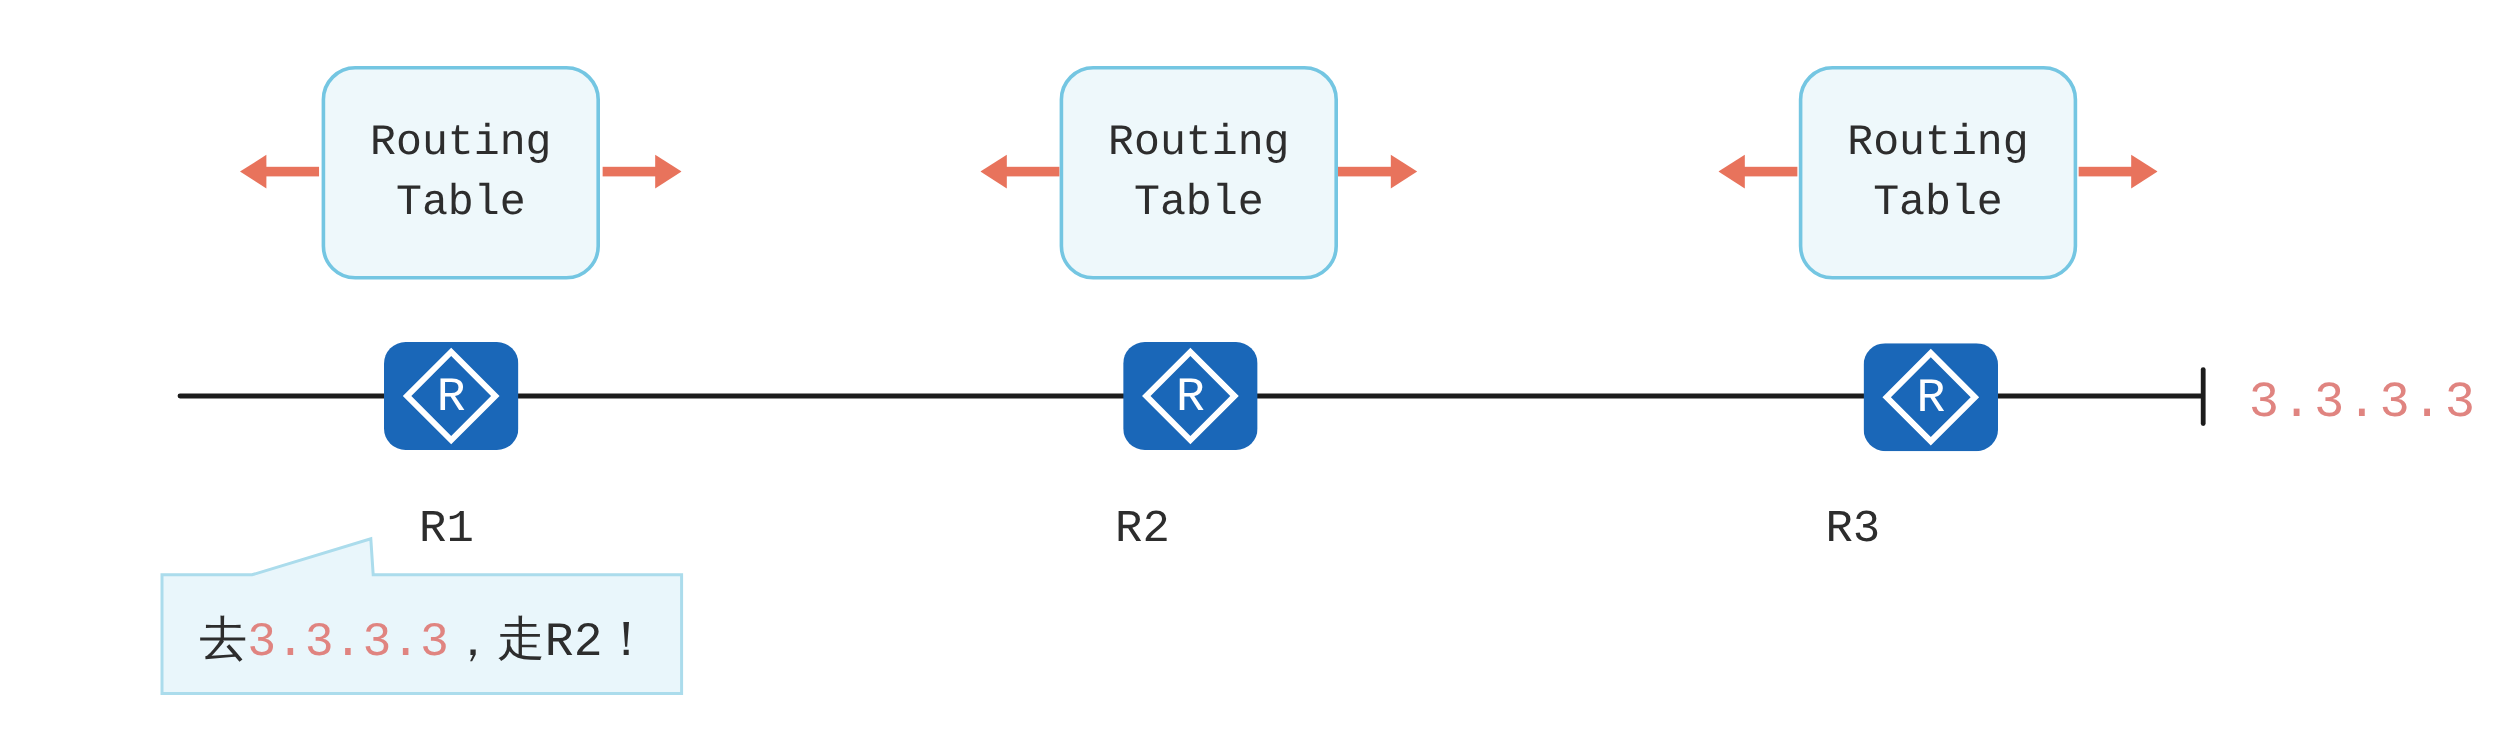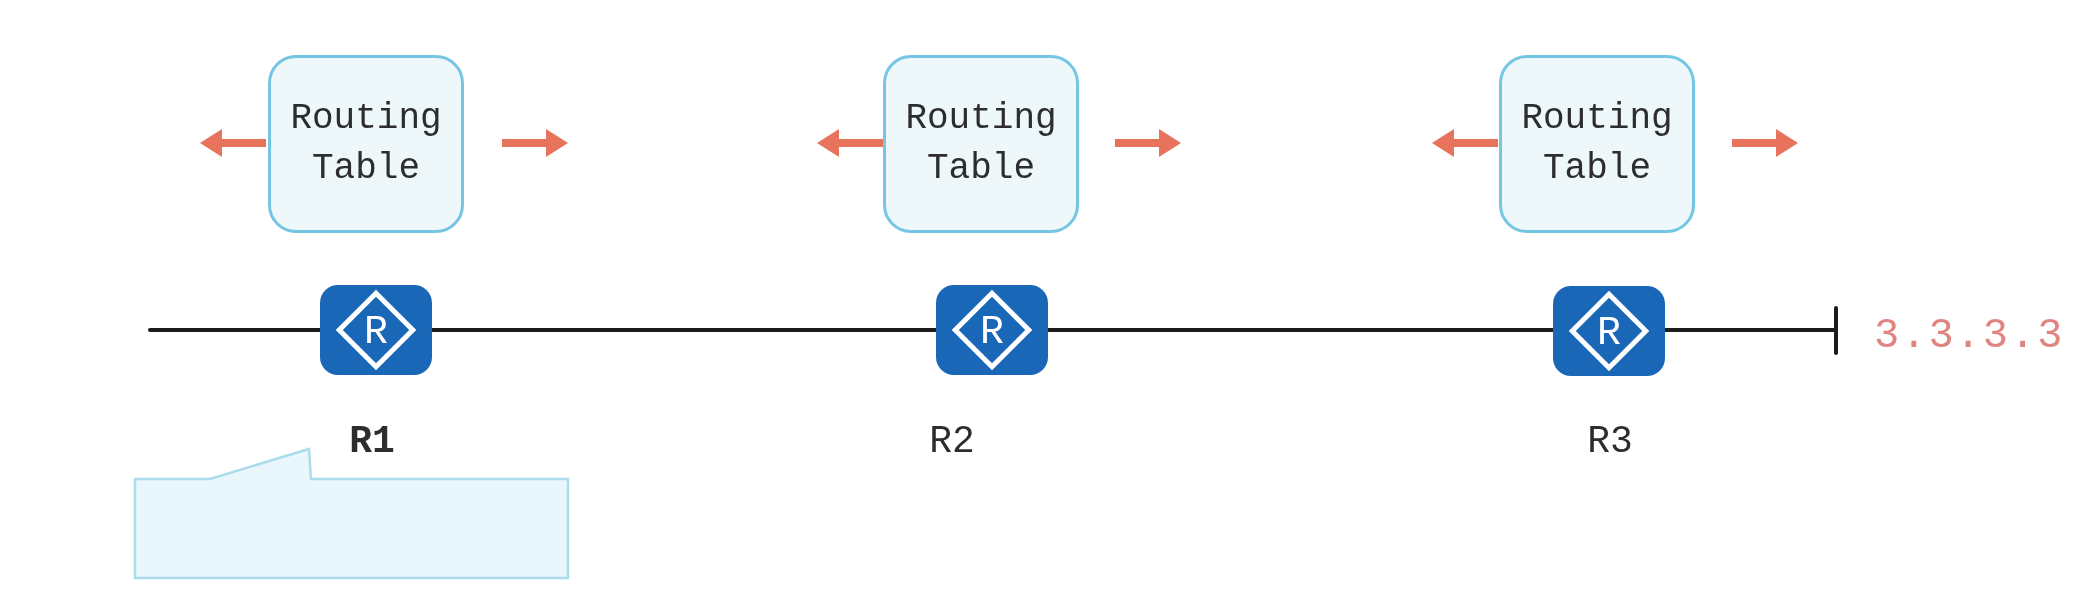--- a/index.html
+++ b/index.html
@@ -27,21 +27,21 @@
     position:absolute;left:1834px;top:306px;width:4px;height:49px;
     background:var(--line);border-radius:2px;
   }
   .ip-label{
     position:absolute;left:1874px;top:312px;
     font-size:42px;letter-spacing:2px;color:var(--ip-text);
     white-space:nowrap;
   }
   
   .rt-box{
-    position:absolute;top:55px;width:196px;height:178px;
+    position:absolute;top:55px;width:232px;height:178px;
     background:var(--box-fill);
     border:3px solid var(--box-border);
     border-radius:28px;
     display:flex;align-items:center;justify-content:center;
   }
   .rt-box.b1{left:268px;} .rt-box.b2{left:883px;} .rt-box.b3{left:1499px;}
   .rt-text{
     font-size:36px;line-height:50px;color:var(--label-text);
     text-align:center;white-space:pre-line;
   }
@@ -50,21 +50,21 @@
   .a1l{left:200px;} .a1r{left:502px;}
   .a2l{left:817px;} .a2r{left:1115px;}
   .a3l{left:1432px;} .a3r{left:1732px;}
   
   .router{position:absolute;width:112px;height:90px;top:285px;}
   .r1{left:320px;} .r2{left:936px;} .r3{left:1553px;top:286px;}
   .node-label{
     position:absolute;top:420px;width:112px;text-align:center;
     font-size:38px;color:var(--label-text);
   }
-  .nl1{left:316px;font-weight:bold;} .nl2{left:896px;} .nl3{left:1554px;}
+  .nl1{left:316px;} .nl2{left:896px;} .nl3{left:1488px;}
   
   .bubble-svg{position:absolute;left:130px;top:444px;width:445px;height:140px;}
   .bubble-text{
     position:absolute;left:166px;top:505px;width:400px;
     font-size:40px;color:var(--label-text);white-space:nowrap;
   }
   .bubble-text .ip{color:var(--ip-text);}
 </style>
 </head>
 <body>
@@ -129,14 +129,17 @@
     <text x="56" y="47" text-anchor="middle" dominant-baseline="central" style="fill:var(--router-glyph);font-size:40px;font-family:'Liberation Mono','DejaVu Sans Mono',monospace">R</text>
   </svg>
 
   <div class="node-label nl1">R1</div>
   <div class="node-label nl2">R2</div>
   <div class="node-label nl3">R3</div>
 
   <svg class="bubble-svg" viewBox="0 0 445 140">
     <path d="M5,35 L80,35 L179,5 L181,35 L438,35 L438,134 L5,134 Z" style="fill:var(--bubble-fill);stroke:var(--bubble-border);stroke-width:2.5"></path>
   </svg>
+  <div class="bubble-text">
+    <span>去</span><span class="ip">3.3.3.3</span><span>，走R2！</span>
+  </div>
 
 </div>
 
 </body></html>

